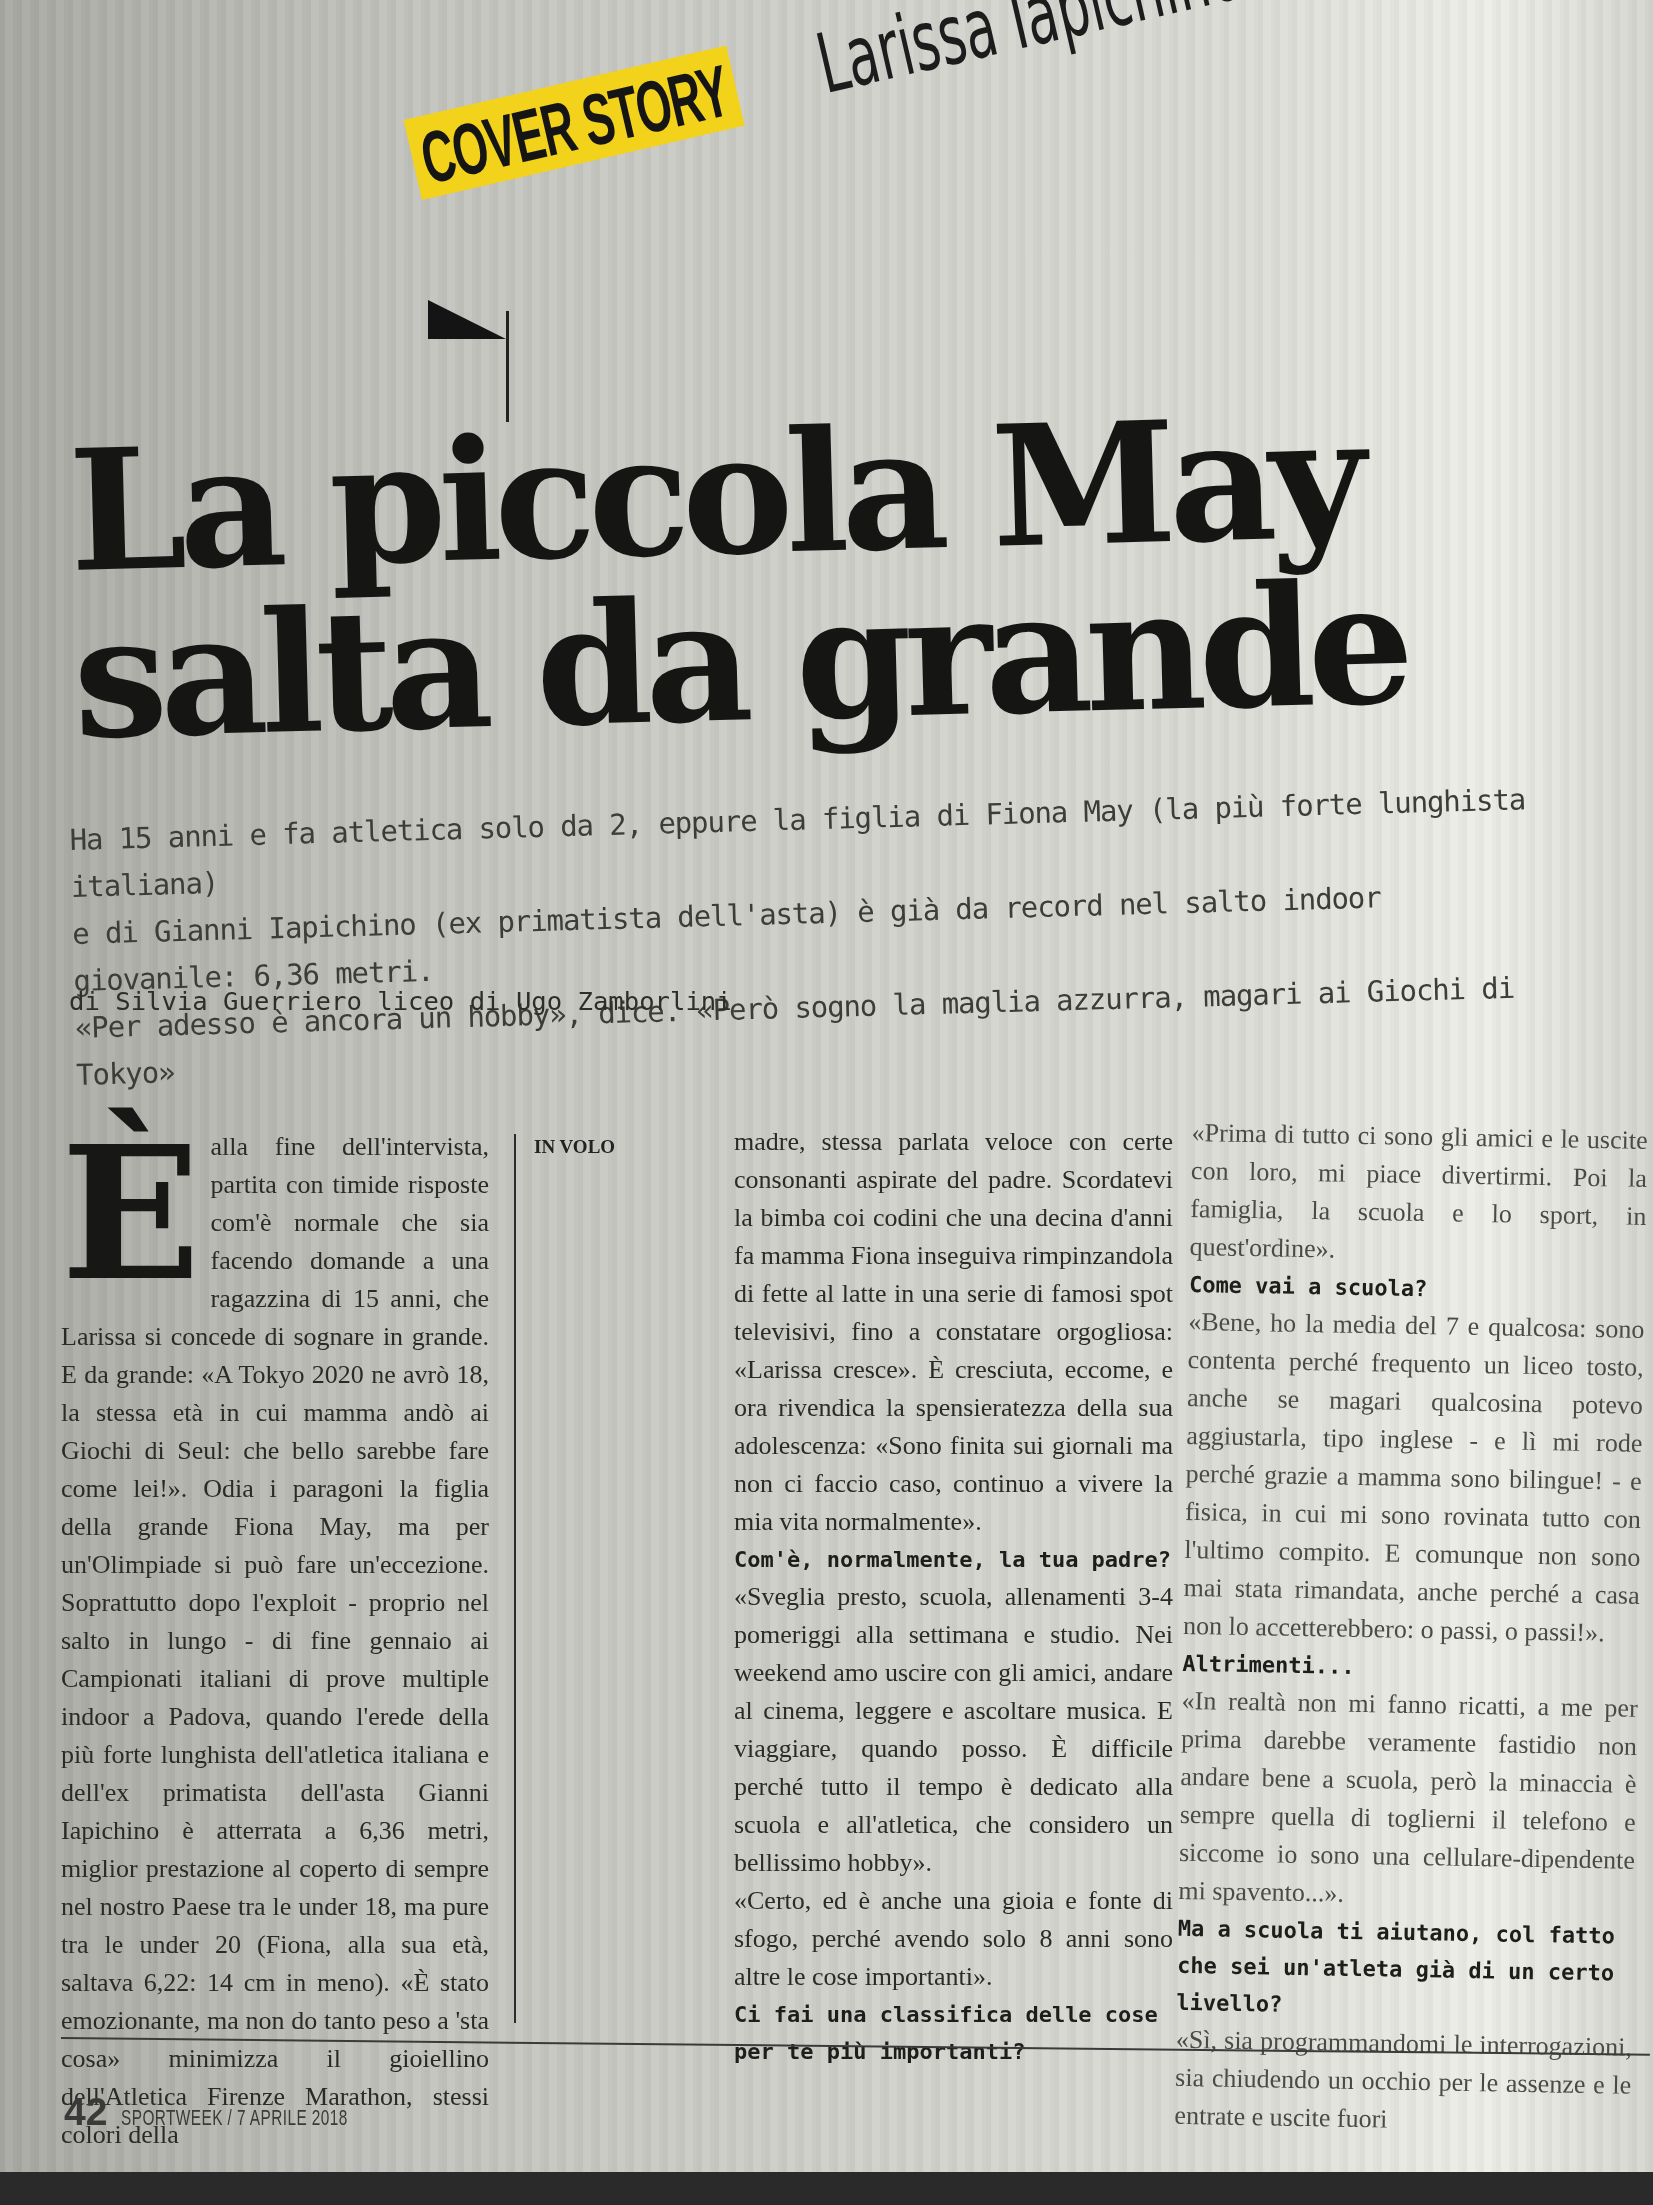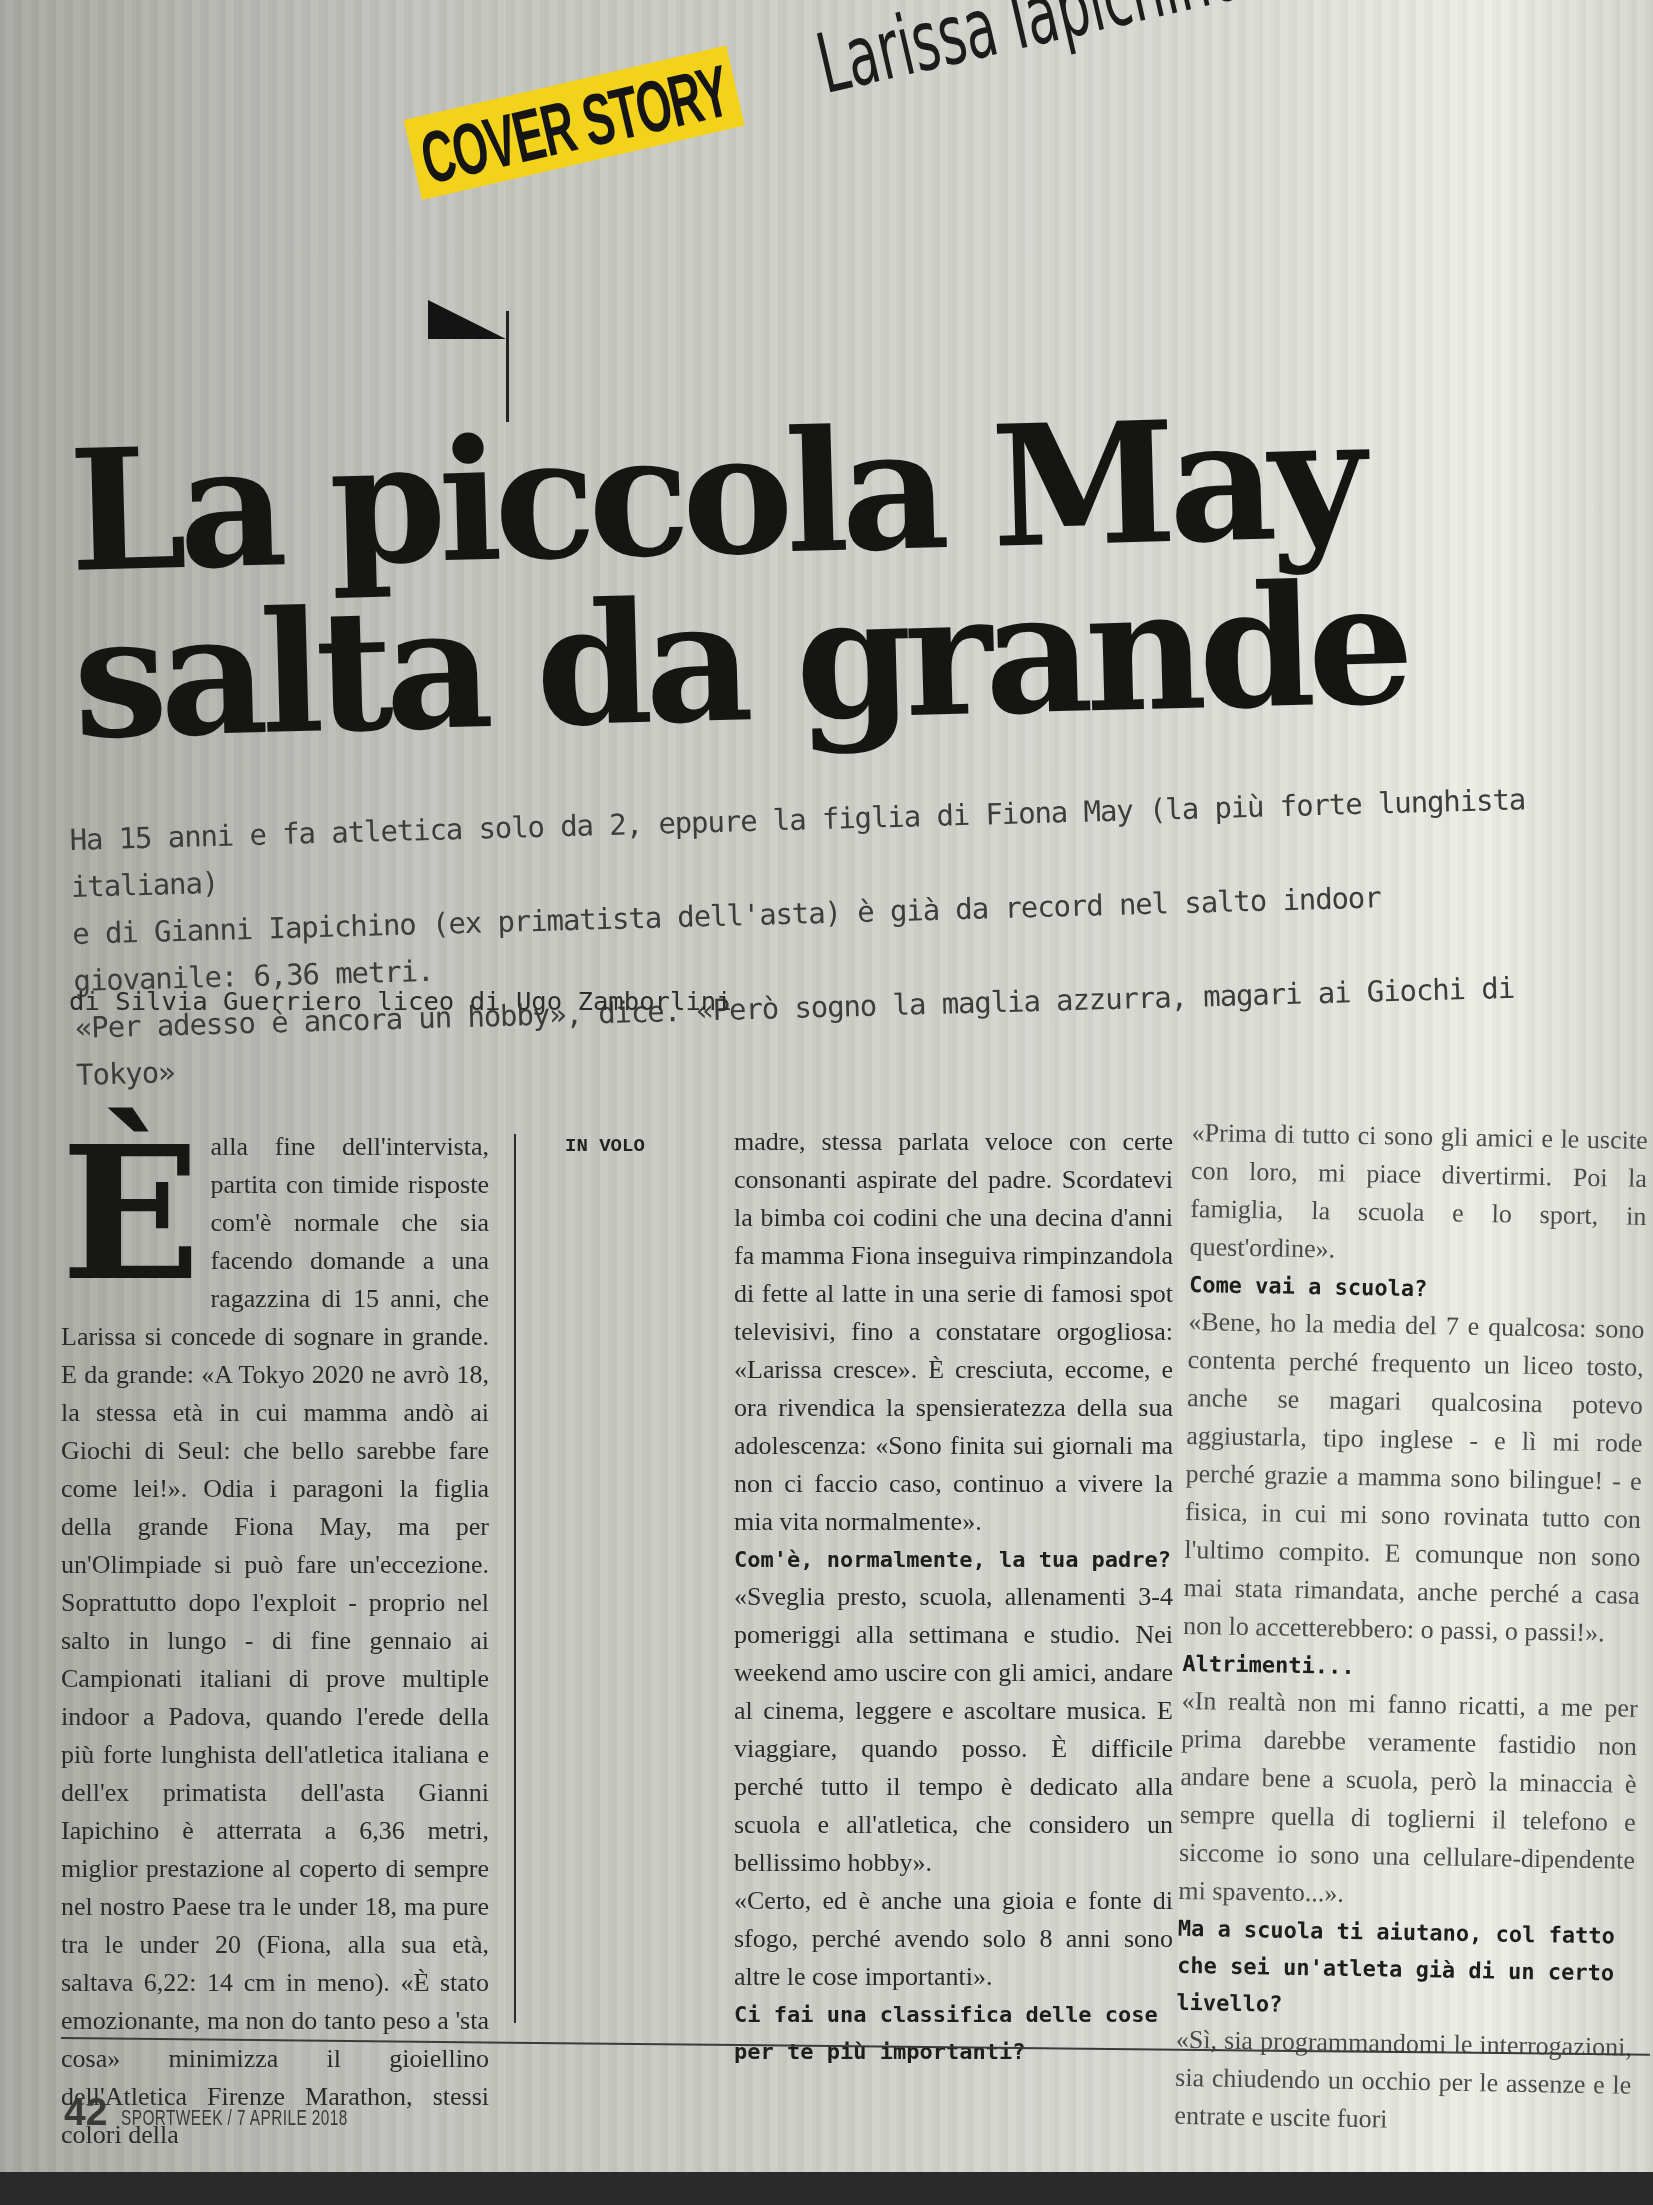--- a/index.html
+++ b/index.html
@@ -29,21 +29,21 @@
   .dek { position:absolute; left:69px; top:817px; width:1473px;
     font-family:"DejaVu Sans Mono", monospace; font-size:29px; line-height:47px; color:#3c3c38;
     letter-spacing:-1.1px; transform: rotate(-1.6deg); transform-origin:left top; }
   .byline { position:absolute; left:69px; top:986px; font-family:"DejaVu Sans Mono", monospace; font-size:25.6px; color:#2d2d2a; }
   .byline b { font-weight:400; }
   
   .col { position:absolute; font-family:"Liberation Serif", serif; font-size:26px; line-height:38px; color:#2a2a27; text-align:justify; }
   .col1 { left:61px; top:1128px; width:428px; }
   .dropcap { float:left; font-family:"DejaVu Serif", serif; font-weight:700; font-size:183px; line-height:150px; margin:11px 10px 0 0; color:#171715; }
   .vrule { position:absolute; left:514px; top:1134px; width:2.2px; height:889px; background:#2b2b2b; }
-  .sidebar { position:absolute; left:565px; top:1134px; width:167px; font-family:Liberation Mono, monospace; font-size:18.3px; line-height:25px; color:#3a3a37; }
+  .sidebar { position:absolute; left:534px; top:1134px; width:167px; font-family:Liberation Serif, serif; font-size:18.3px; line-height:25px; color:#3a3a37; }
   .sidebar .sb-title { font-weight:700; font-size:19px; color:#222; }
   .col2 { left:734px; top:1123px; width:439px; }
   .col3 { left:1192px; top:1114px; width:456px; color:#4a4a46; transform: rotate(1deg); transform-origin:left top; }
   .q { font-family:"DejaVu Sans Mono", monospace; font-weight:700; font-size:22px; color:#1d1d1b; display:block; line-height:37px; text-align:left; }
   .p { display:block; }
   .footer-rule { position:absolute; left:61px; top:2037px; width:1589px; height:2.2px; background:#3a3a3a; transform: rotate(0.6deg); transform-origin:left; }
   .folio { position:absolute; left:64px; top:2090px; display:flex; align-items:baseline; gap:13.3px;
     font-family:Liberation Sans, sans-serif; color:#3a3a38; }
   .folio .num { font-size:39px; font-weight:700; }
   .folio .mag { font-size:22px; letter-spacing:0.6px; transform:scaleX(0.7); transform-origin:left; }

